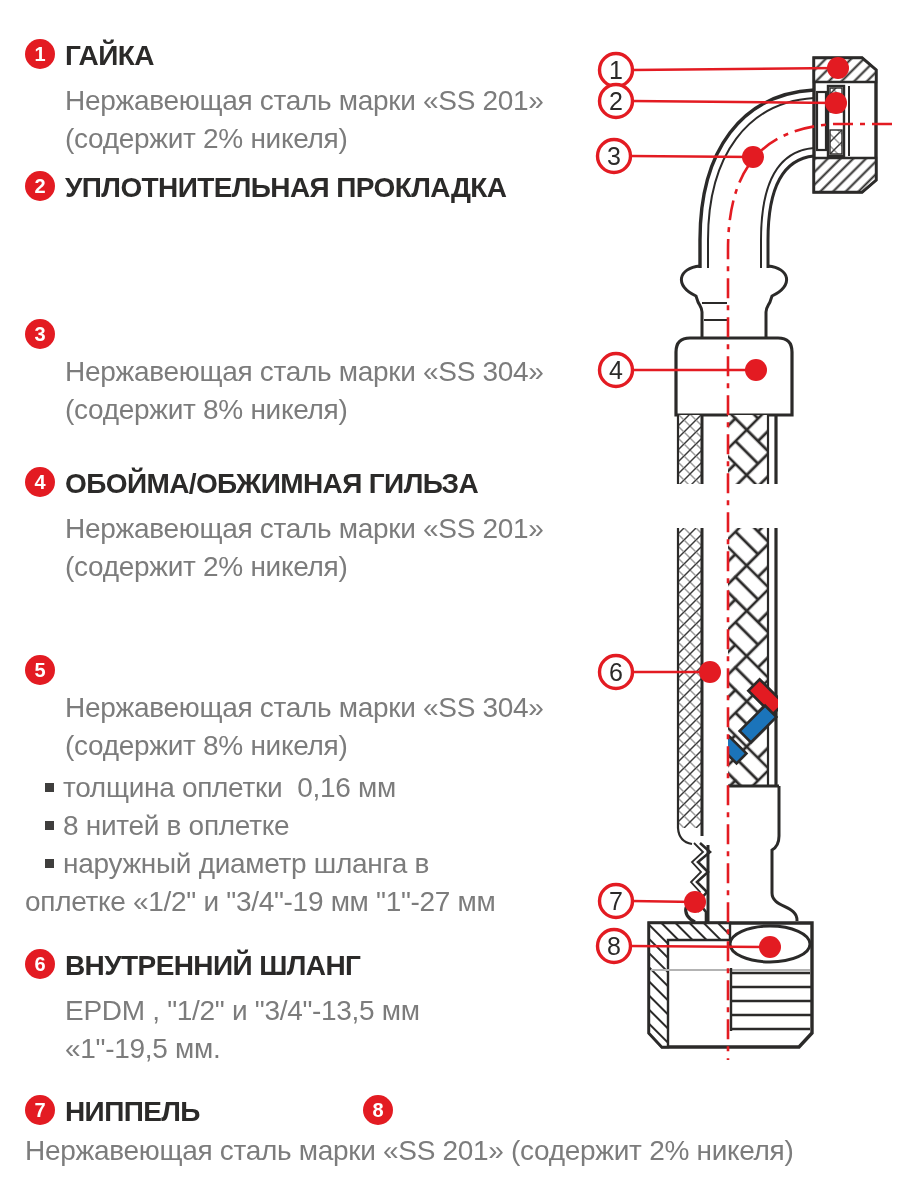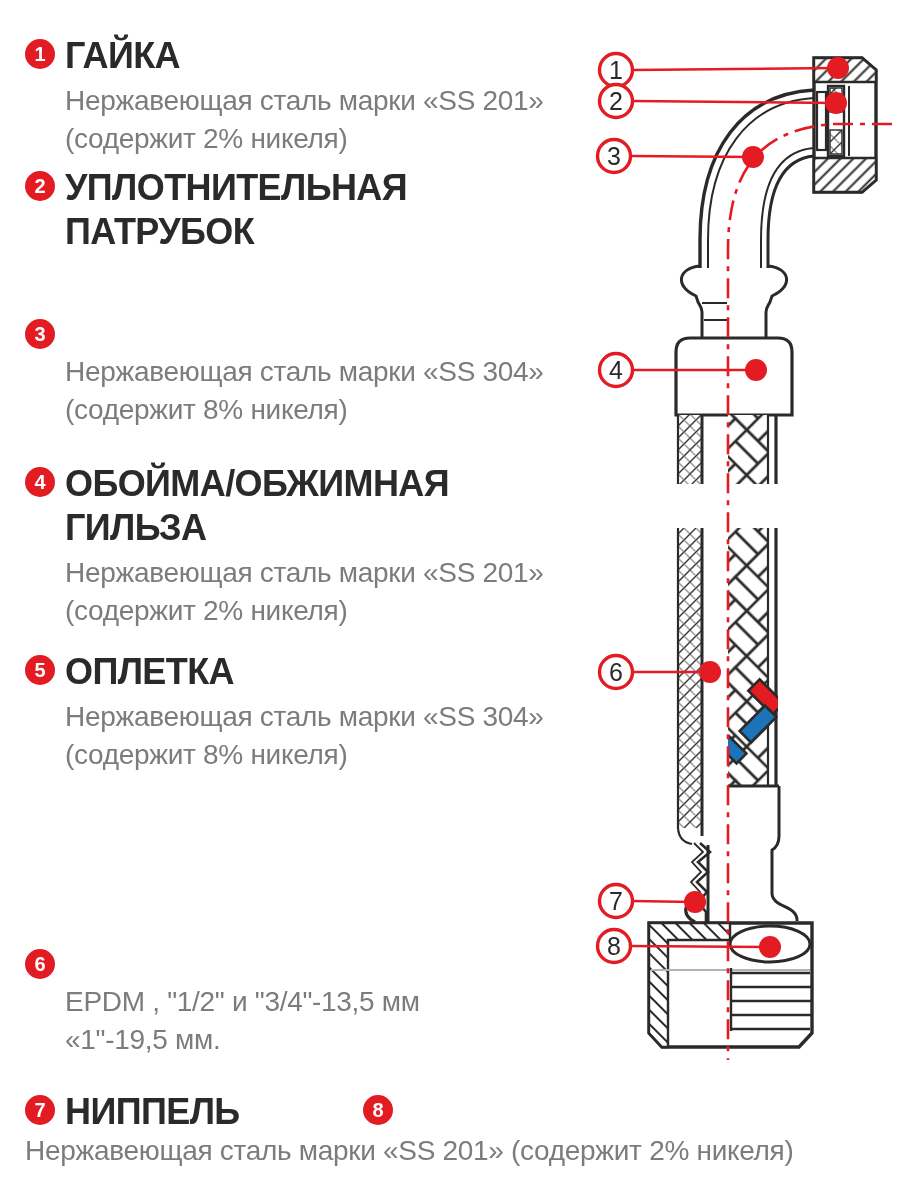--- a/index.html
+++ b/index.html
@@ -10,21 +10,21 @@
   }
   .list{position:absolute;left:0;top:0;width:900px;height:1200px;z-index:2;pointer-events:none;}
   .item{position:absolute;left:25px;width:548px;}
   .head{display:flex;align-items:flex-start;gap:10px;}
   .badge{
     width:30px;height:30px;border-radius:50%;background:#e31b22;color:#fff;
     font-weight:bold;font-size:20px;line-height:30px;text-align:center;
     flex:0 0 30px;margin-top:5px;
   }
   .title{
-    font-weight:bold;font-size:36px;line-height:44px;letter-spacing:-0.6px;
+    font-weight:bold;font-size:28px;line-height:44px;letter-spacing:-0.6px;
     color:#2b2a29;white-space:pre-wrap;
   }
   .body{
     margin-left:40px;margin-top:4px;font-size:28px;line-height:38px;
     color:#7c7c7c;letter-spacing:-0.3px;white-space:pre-wrap;
   }
   .bullets{margin-left:20px;margin-top:4px;font-size:28px;line-height:38px;color:#7c7c7c;letter-spacing:-0.3px;}
   .bullet{position:relative;padding-left:18px;white-space:pre-wrap;}
   .bullet::before{
     content:"";position:absolute;left:0;top:14px;width:9px;height:9px;background:#3f3e3d;
@@ -208,21 +208,21 @@
     <div class="head">
       <div class="badge">1</div>
       <div class="title">ГАЙКА</div>
     </div>
     <div class="body">Нержавеющая сталь марки «SS 201» (содержит 2% никеля)</div>
   </div>
 
   <div class="item item-2">
     <div class="head">
       <div class="badge">2</div>
-      <div class="title">УПЛОТНИТЕЛЬНАЯ ПАТРУБОК</div>
+      <div class="title">УПЛОТНИТЕЛЬНАЯ ПРОКЛАДКА</div>
     </div>
   </div>
 
   <div class="item item-3">
     <div class="head">
       <div class="badge">3</div>
     </div>
     <div class="body">Нержавеющая сталь марки «SS 304» (содержит 8% никеля)</div>
   </div>
 
@@ -230,28 +230,34 @@
     <div class="head">
       <div class="badge">4</div>
       <div class="title">ОБОЙМА/ОБЖИМНАЯ ГИЛЬЗА</div>
     </div>
     <div class="body">Нержавеющая сталь марки «SS 201» (содержит 2% никеля)</div>
   </div>
 
   <div class="item item-5">
     <div class="head">
       <div class="badge">5</div>
-      <div class="title">ОПЛЕТКА</div>
     </div>
     <div class="body">Нержавеющая сталь марки «SS 304» (содержит 8% никеля)</div>
+    <div class="bullets">
+      <div class="bullet">толщина оплетки  0,16 мм</div>
+      <div class="bullet">8 нитей в оплетке</div>
+      <div class="bullet">наружный диаметр шланга в</div>
+      <div class="bullet-cont">оплетке «1/2" и "3/4"-19 мм "1"-27 мм</div>
+    </div>
   </div>
 
   <div class="item item-6">
     <div class="head">
       <div class="badge">6</div>
+      <div class="title">ВНУТРЕННИЙ ШЛАНГ</div>
     </div>
     <div class="body">EPDM , "1/2" и "3/4"-13,5 мм</div>
     <div class="body" style="margin-top:0;">«1"-19,5 мм.</div>
   </div>
 
   <div class="item item-7">
     <div class="head">
       <div class="badge">7</div>
       <div class="title">НИППЕЛЬ</div>
     </div>

